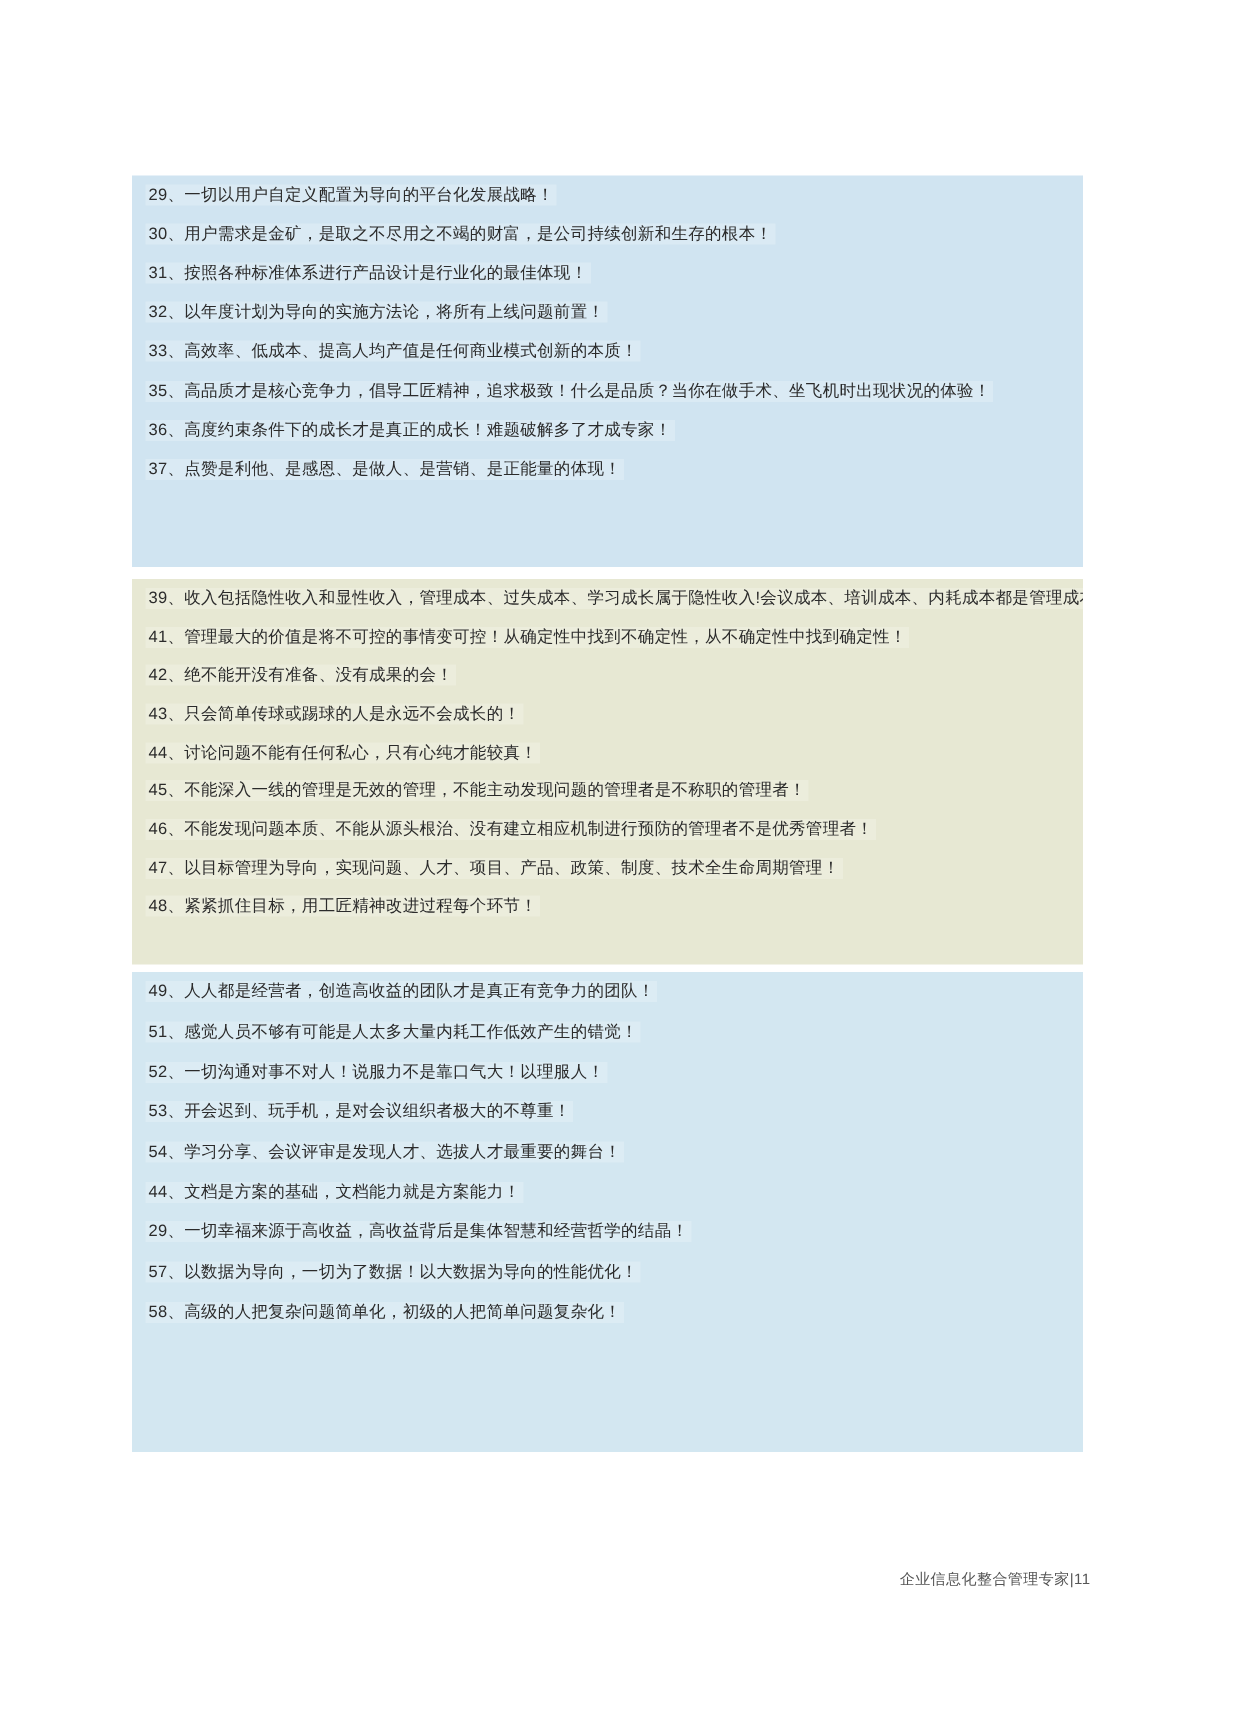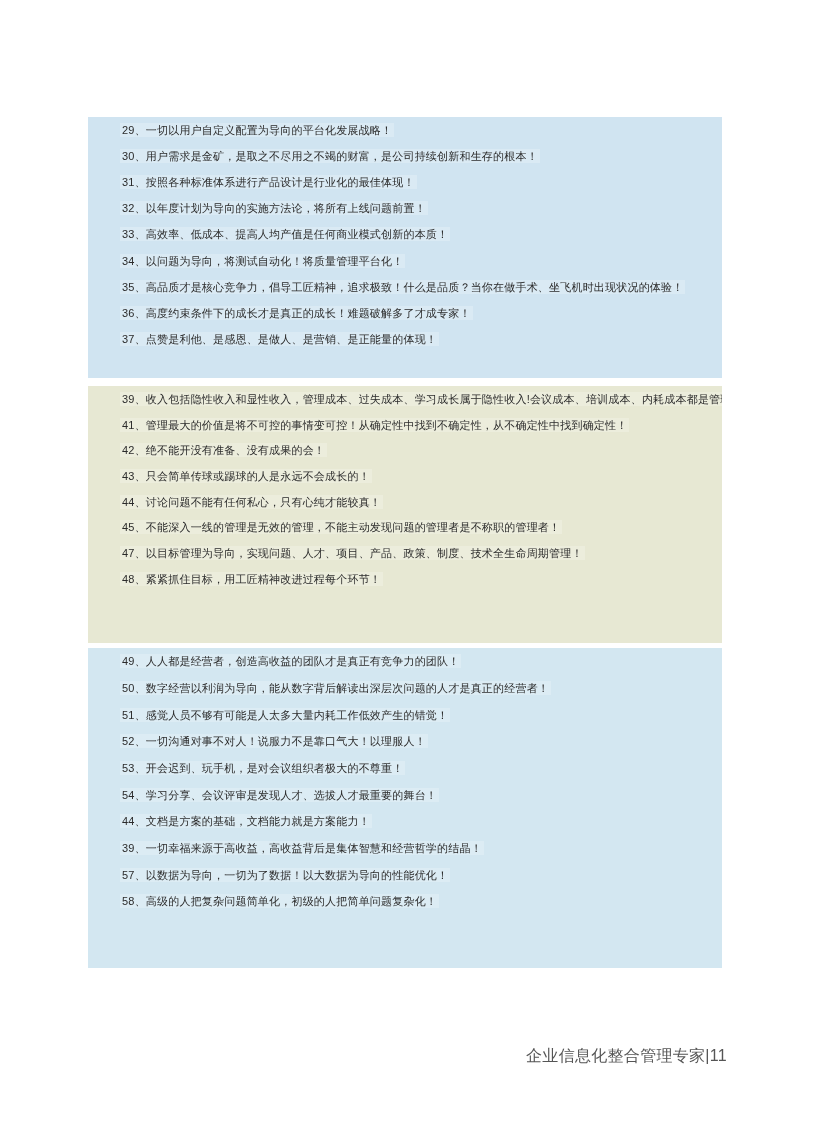--- a/index.html
+++ b/index.html
@@ -32,27 +32,26 @@
     align-items: center;
     white-space: nowrap;
   }
   .line .txtwrap {
     font-size: 11px;
     color: #2b2b2b;
     letter-spacing: 0.2px;
     background: rgba(255,255,255,0.22);
     padding: 0 2px;
     line-height: 14px;
-    margin-left: 23px;
   }
   .footer {
     position: absolute;
     top: 1046px;
     right: 113px;
-    font-size: 16px;
+    font-size: 10px;
     color: #555555;
     letter-spacing: 0.3px;
   }
 </style>
 </head>
 <body>
 
 <div class="page">
 
   <div class="quote-block b1" style="background: rgb(208, 228, 241);">
@@ -63,23 +62,20 @@
         <span class="txtwrap">30、用户需求是金矿，是取之不尽用之不竭的财富，是公司持续创新和生存的根本！</span>
       </div>
       <div class="line">
         <span class="txtwrap">31、按照各种标准体系进行产品设计是行业化的最佳体现！</span>
       </div>
       <div class="line">
         <span class="txtwrap">32、以年度计划为导向的实施方法论，将所有上线问题前置！</span>
       </div>
       <div class="line">
         <span class="txtwrap">33、高效率、低成本、提高人均产值是任何商业模式创新的本质！</span>
-      </div>
-      <div class="line">
-        <span class="txtwrap">34、以问题为导向，将测试自动化！将质量管理平台化！</span>
       </div>
       <div class="line">
         <span class="txtwrap">35、高品质才是核心竞争力，倡导工匠精神，追求极致！什么是品质？当你在做手术、坐飞机时出现状况的体验！</span>
       </div>
       <div class="line">
         <span class="txtwrap">36、高度约束条件下的成长才是真正的成长！难题破解多了才成专家！</span>
       </div>
       <div class="line">
         <span class="txtwrap">37、点赞是利他、是感恩、是做人、是营销、是正能量的体现！</span>
       </div>
@@ -98,51 +94,51 @@
       <div class="line">
         <span class="txtwrap">43、只会简单传球或踢球的人是永远不会成长的！</span>
       </div>
       <div class="line">
         <span class="txtwrap">44、讨论问题不能有任何私心，只有心纯才能较真！</span>
       </div>
       <div class="line">
         <span class="txtwrap">45、不能深入一线的管理是无效的管理，不能主动发现问题的管理者是不称职的管理者！</span>
       </div>
       <div class="line">
+        <span class="txtwrap">46、不能发现问题本质、不能从源头根治、没有建立相应机制进行预防的管理者不是优秀管理者！</span>
+      </div>
+      <div class="line">
         <span class="txtwrap">47、以目标管理为导向，实现问题、人才、项目、产品、政策、制度、技术全生命周期管理！</span>
       </div>
       <div class="line">
         <span class="txtwrap">48、紧紧抓住目标，用工匠精神改进过程每个环节！</span>
       </div>
     </div>
 
   <div class="quote-block b3" style="background: rgb(211, 231, 241);">
       <div class="line">
         <span class="txtwrap">49、人人都是经营者，创造高收益的团队才是真正有竞争力的团队！</span>
-      </div>
-      <div class="line">
-        <span class="txtwrap">50、数字经营以利润为导向，能从数字背后解读出深层次问题的人才是真正的经营者！</span>
       </div>
       <div class="line">
         <span class="txtwrap">51、感觉人员不够有可能是人太多大量内耗工作低效产生的错觉！</span>
       </div>
       <div class="line">
         <span class="txtwrap">52、一切沟通对事不对人！说服力不是靠口气大！以理服人！</span>
       </div>
       <div class="line">
         <span class="txtwrap">53、开会迟到、玩手机，是对会议组织者极大的不尊重！</span>
       </div>
       <div class="line">
         <span class="txtwrap">54、学习分享、会议评审是发现人才、选拔人才最重要的舞台！</span>
       </div>
       <div class="line">
         <span class="txtwrap">44、文档是方案的基础，文档能力就是方案能力！</span>
       </div>
       <div class="line">
-        <span class="txtwrap">39、一切幸福来源于高收益，高收益背后是集体智慧和经营哲学的结晶！</span>
+        <span class="txtwrap">29、一切幸福来源于高收益，高收益背后是集体智慧和经营哲学的结晶！</span>
       </div>
       <div class="line">
         <span class="txtwrap">57、以数据为导向，一切为了数据！以大数据为导向的性能优化！</span>
       </div>
       <div class="line">
         <span class="txtwrap">58、高级的人把复杂问题简单化，初级的人把简单问题复杂化！</span>
       </div>
     </div>
 
   <div class="footer">企业信息化整合管理专家|11</div>

